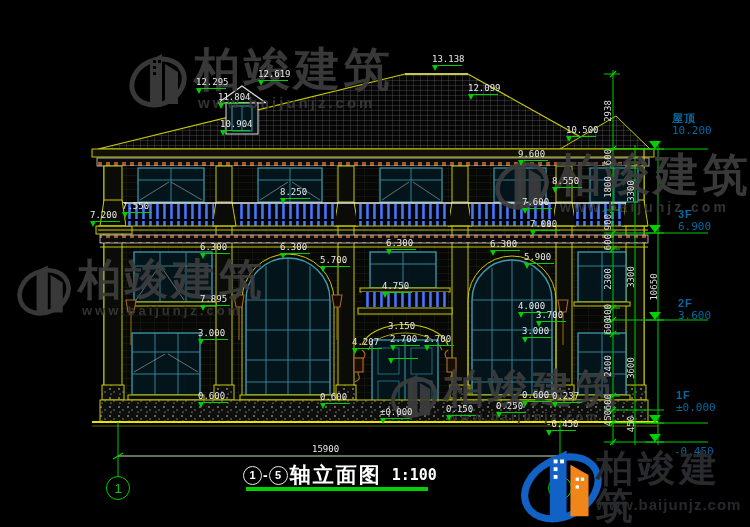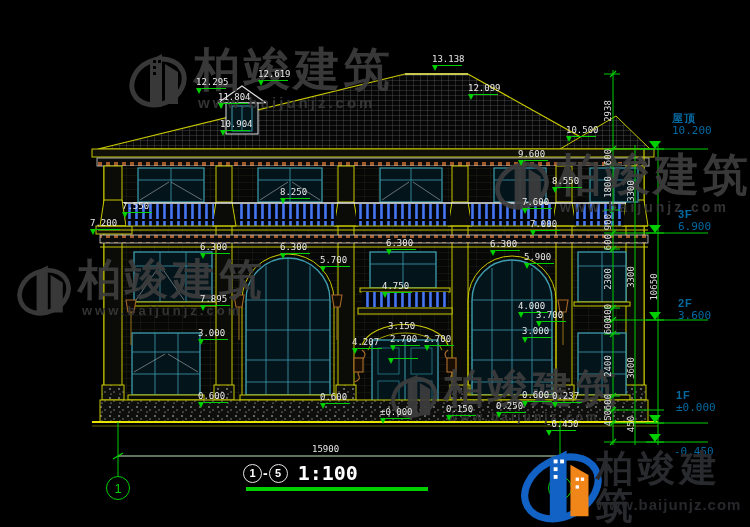--- a/index.html
+++ b/index.html
@@ -41,21 +41,21 @@
          font-family:"DejaVu Sans Mono",monospace;}
 
   
   .title-row{position:absolute;left:243px;top:461px;z-index:5;display:flex;align-items:center;
              color:#fff;white-space:nowrap;}
   .title-row .circ{display:inline-flex;align-items:center;justify-content:center;
       width:17px;height:17px;border:1.5px solid #e8e8e8;border-radius:50%;
       font-size:11px;font-weight:bold;}
   .title-row .dash{font-size:14px;margin:0 1px;font-weight:bold;}
   .title-row .nm{font-size:21px;font-weight:bold;letter-spacing:2px;margin-left:2px;}
-  .title-row .sc{font-size:20px;font-weight:bold;margin-left:10px;
+  .title-row .sc{font-size:15px;font-weight:bold;margin-left:10px;
                  font-family:"DejaVu Sans Mono",monospace;}
   .title-underline{position:absolute;left:246px;top:487px;width:182px;height:4px;
                    background:#00cf00;z-index:5;}
 
   .axis{position:absolute;z-index:4;width:22px;height:22px;border:1.6px solid #00cf00;
         border-radius:50%;color:#00cf00;display:flex;align-items:center;justify-content:center;
         font-size:13px;}
 </style>
 </head>
 <body>
@@ -476,21 +476,21 @@
           <span class="ln"></span>
         </span>
   </span>
       <span class="elev" style="left: 122px; top: 202px;">
     <span class="t">7.550</span>
     <span class="mk">
           <span class="tri"></span>
           <span class="ln"></span>
         </span>
   </span>
-      <span class="elev" style="left: 90px; top: 211px; margin-top: 8px;">
+      <span class="elev" style="left: 90px; top: 211px;">
     <span class="t">7.200</span>
     <span class="mk">
           <span class="tri"></span>
           <span class="ln"></span>
         </span>
   </span>
       <span class="elev" style="left: 530px; top: 220px;">
     <span class="t">7.000</span>
     <span class="mk">
           <span class="tri"></span>
@@ -740,17 +740,18 @@
     <div class="vl">-0.450</div>
   </span>
     </div>
 
 <span class="dim-h" style="left:312px;top:444px;">15900</span>
 
 <div class="title-row">
   <span class="circ">1</span>
   <span class="dash">-</span>
   <span class="circ">5</span>
+  <span class="nm">轴立面图</span>
   <span class="sc">1:100</span>
 </div>
 <div class="title-underline"></div>
 
 </div>
 
 </body></html>

